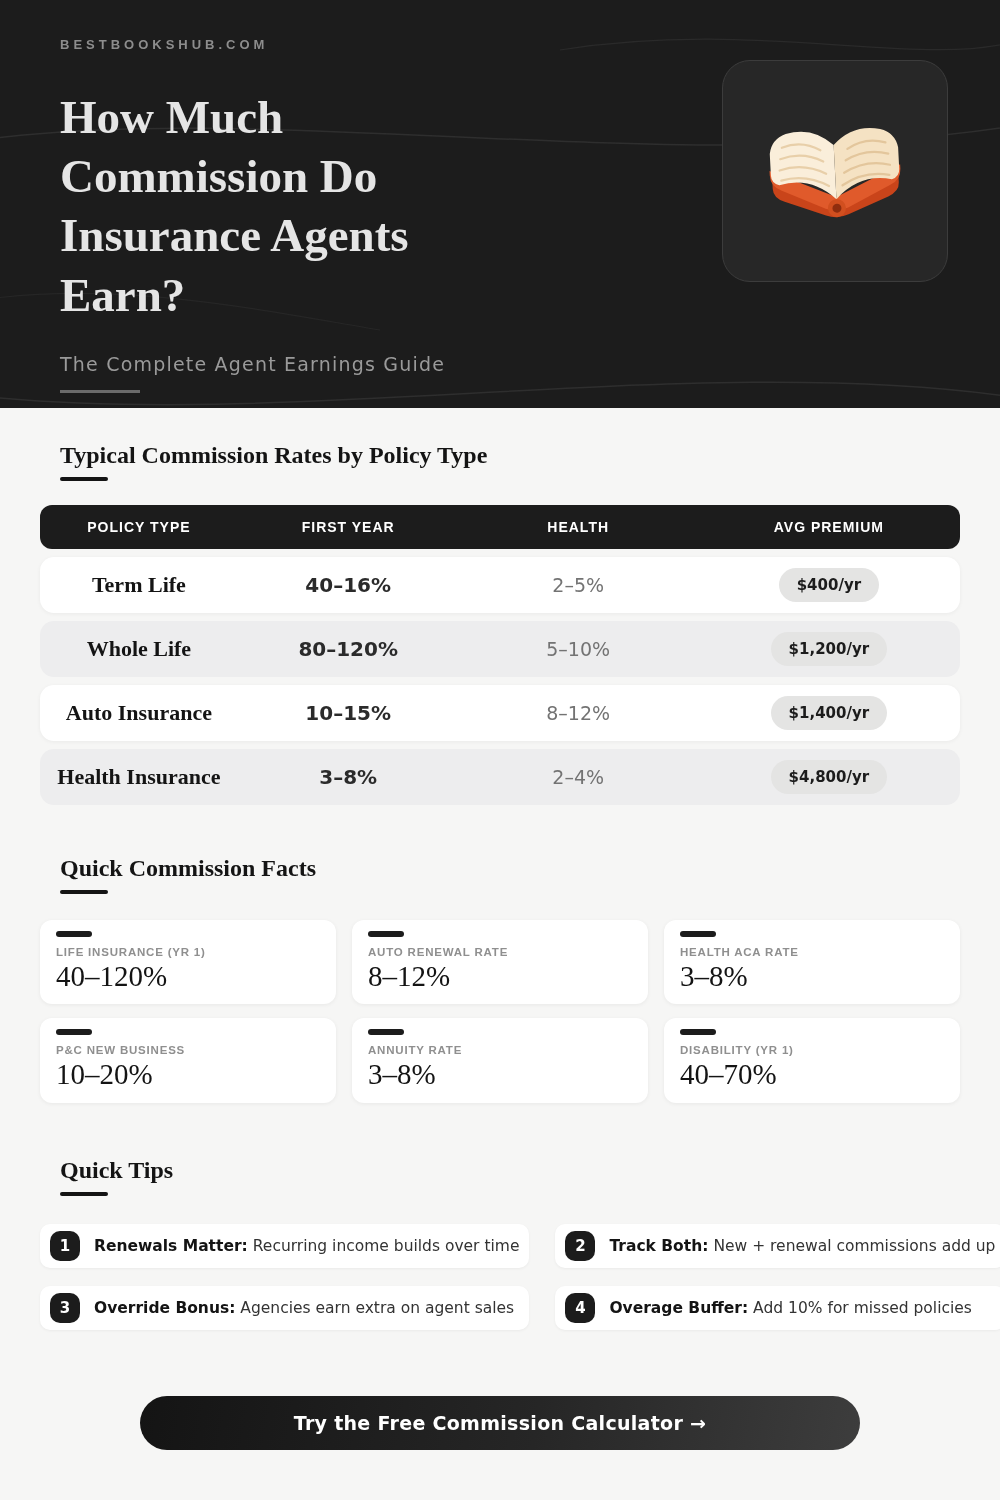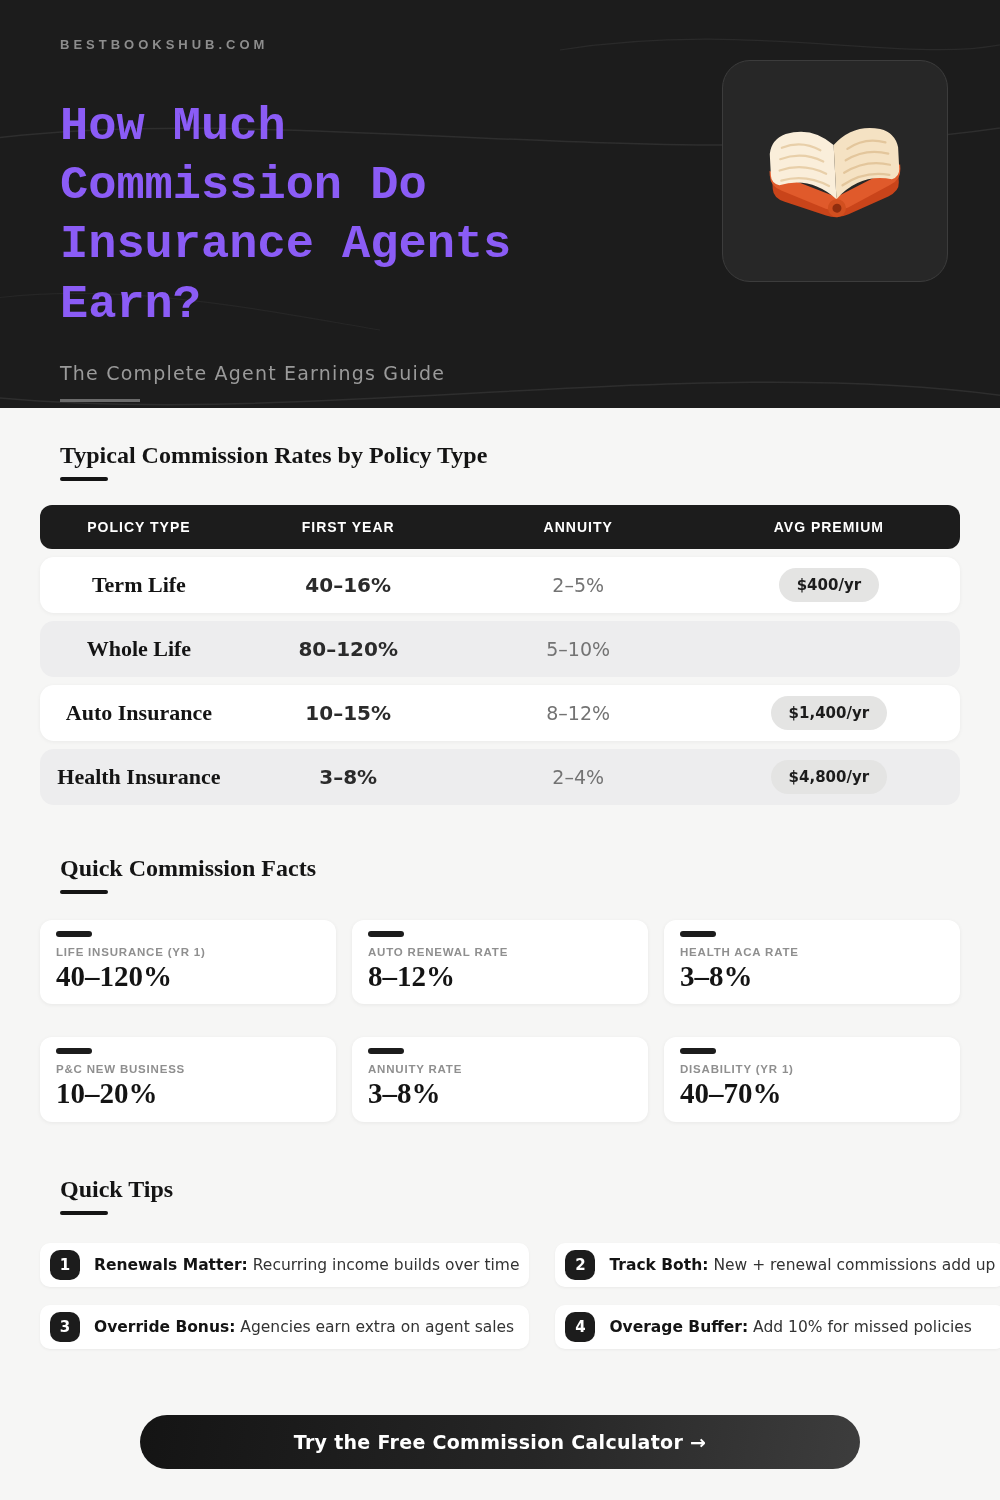--- a/index.html
+++ b/index.html
@@ -22,26 +22,26 @@
   .hero-waves { position: absolute; inset: 0; pointer-events: none; }
   .brand {
     position: relative;
     padding-top: 25px;
     font: 700 13px "Liberation Sans", sans-serif;
     letter-spacing: 4px;
     color: #8d8d8d;
   }
   .title {
     position: relative;
-    margin-top: 45px;
-    font-family: Liberation Mono, monospace;
+    margin-top: 36px;
+    font-family: Liberation Serif, serif;
     font-weight: 700;
     font-size: 47px;
     line-height: 1.26;
-    color: #8b5cf6;
+    color: #e5e5e5;
   }
   .subtitle {
     position: relative;
     margin-top: 28px;
     font-size: 19px;
     letter-spacing: 1.2px;
     color: #9a9a9a;
   }
   .subtitle-bar {
     position: relative;
@@ -127,39 +127,39 @@
     font-weight: 700;
     font-size: 15px;
     color: #1c1c1c;
   }
 
   
   .facts-grid {
     margin-top: 26px;
     display: grid;
     grid-template-columns: 1fr 1fr 1fr;
-    gap: 33px 16px;
+    gap: 14px 16px;
   }
   .fact-card {
     background: #ffffff;
     border-radius: 12px;
     padding: 11px 16px 11px;
     box-shadow: 0 1px 4px rgba(0,0,0,.06);
   }
   .fact-dash { width: 36px; height: 6px; background: #1c1c1c; border-radius: 3px; }
   .fact-label {
     margin-top: 9px;
     font: 700 11.5px "Liberation Sans", sans-serif;
     letter-spacing: .8px;
     color: #8f8f8f;
   }
   .fact-value {
     margin-top: 2px;
     font-family: "Liberation Serif", "DejaVu Serif", serif;
-    font-weight: 700;
+    font-weight: 400;
     font-size: 29px;
     line-height: 1.15;
     color: #141414;
   }
 
   
   .tips-grid {
     margin-top: 28px;
     display: grid;
     grid-template-columns: 1fr 1fr;
@@ -249,35 +249,36 @@
 
 <main class="main">
 
   <section class="sec-rates">
     <h2 class="section-head">Typical Commission Rates by Policy Type</h2>
     <div class="head-bar"></div>
 
     <div class="table-header grid-cols">
       <div class="th">POLICY TYPE</div>
       <div class="th">FIRST YEAR</div>
-      <div class="th">ANNUITY</div>
+      <div class="th">HEALTH</div>
       <div class="th">AVG PREMIUM</div>
     </div>
 
     <div class="row row-white grid-cols">
       <div class="policy">Term Life</div>
       <div class="fy">40–16%</div>
       <div class="rn">2–5%</div>
       <div class="pill-cell"><span class="pill">$400/yr</span></div>
     </div>
 
     <div class="row row-gray grid-cols">
       <div class="policy">Whole Life</div>
       <div class="fy">80–120%</div>
       <div class="rn">5–10%</div>
+      <div class="pill-cell"><span class="pill">$1,200/yr</span></div>
     </div>
 
     <div class="row row-white grid-cols">
       <div class="policy">Auto Insurance</div>
       <div class="fy">10–15%</div>
       <div class="rn">8–12%</div>
       <div class="pill-cell"><span class="pill">$1,400/yr</span></div>
     </div>
 
     <div class="row row-gray grid-cols">

